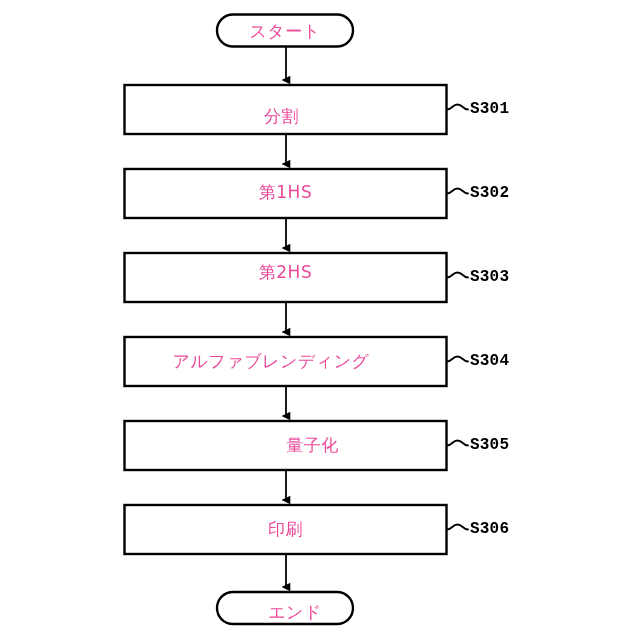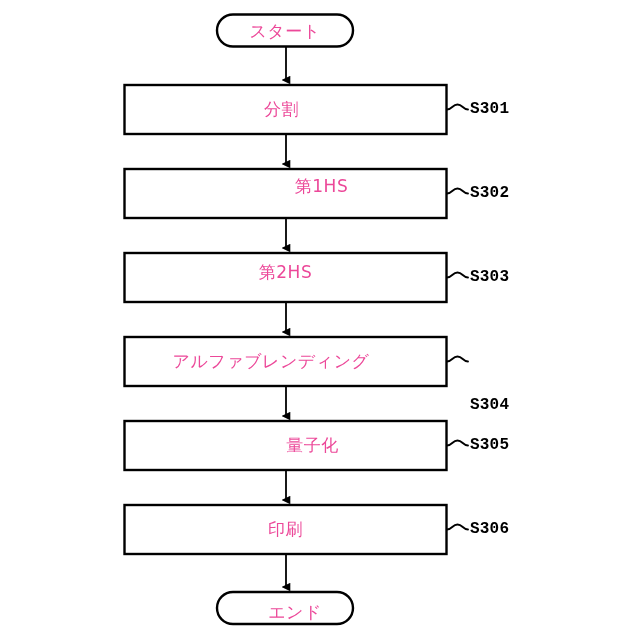--- a/index.html
+++ b/index.html
@@ -89,31 +89,31 @@
   <rect x="124.5" y="505" width="322" height="49" fill="#ffffff" stroke="#000000" stroke-width="2.4"></rect>
   <path d="M 447,529.5 C 452,529.5 452.5,524.5 457.5,524.5 C 462.5,524.5 463,529.5 468,529.5" fill="none" stroke="#000000" stroke-width="1.9" stroke-linecap="round"></path>
 
   <line x1="286" y1="554" x2="286" y2="587" stroke="#000000" stroke-width="1.8" marker-end="url(#arrowhead)"></line>
 
   <rect x="217" y="592" width="136" height="32" rx="16" ry="16" fill="#ffffff" stroke="#000000" stroke-width="2.4"></rect>
 </svg>
 
 <div class="node-text terminal-text" style="left:217px; top:14px; width:136px; height:34px;">スタート</div>
 
-<div class="node-text" style="left:124px; top:85px; width:315px; height:49px;">分割</div>
+<div class="node-text" style="left:124px; top:92px; width:315px; height:49px;">分割</div>
 <div class="step-label" style="left:470px; top:100px;">S301</div>
 
-<div class="node-text" style="left:124px; top:162px; width:323px; height:49px;padding-left:36px;">第1HS</div>
+<div class="node-text" style="left:124px; top:168px; width:323px; height:49px;">第1HS</div>
 <div class="step-label" style="left:470px; top:184px;">S302</div>
 
 <div class="node-text" style="left:124px; top:253px; width:323px; height:38px;">第2HS</div>
 <div class="step-label" style="left:470px; top:268px;">S303</div>
 
 <div class="node-text" style="left:124px; top:337px; width:294px; height:49px;">アルファブレンディング</div>
-<div class="step-label" style="left:470px; top:352px;margin-top:44px;">S304</div>
+<div class="step-label" style="left:470px; top:352px;">S304</div>
 
 <div class="node-text" style="left:124px; top:421px; width:323px; height:49px;padding-left:27px;">量子化</div>
 <div class="step-label" style="left:470px; top:436px;">S305</div>
 
 <div class="node-text" style="left:124px; top:505px; width:323px; height:49px;">印刷</div>
 <div class="step-label" style="left:470px; top:520px;">S306</div>
 
 <div class="node-text terminal-text" style="left:227px; top:591px; width:136px; height:42px;">エンド</div>
 
 </body></html>

